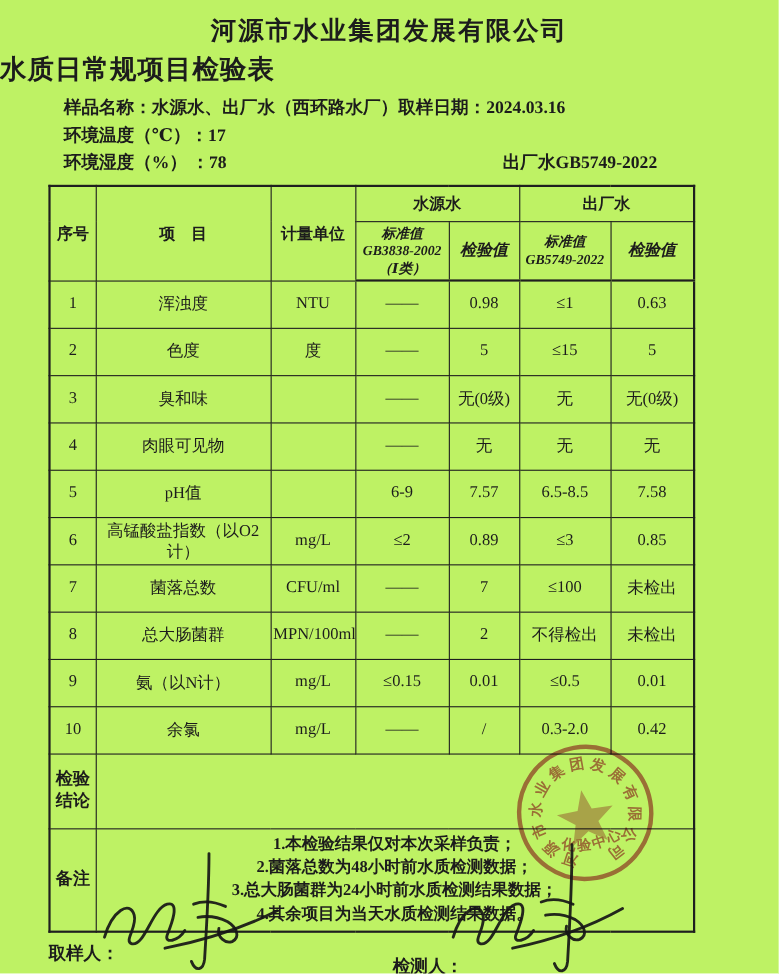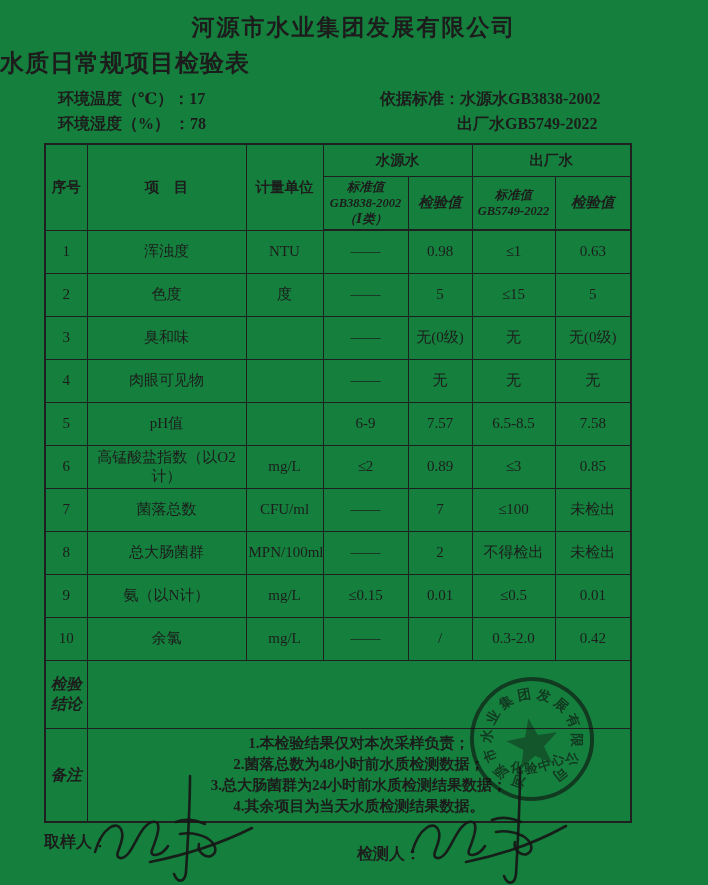--- a/index.html
+++ b/index.html
@@ -1,21 +1,21 @@
 <!DOCTYPE html>
 <html><head>
 <meta charset="utf-8">
 <style>
   html,body{margin:0;padding:0;}
   body{
     width:708px;height:885px;background:#ffffff;position:relative;overflow:hidden;
     font-family:"Liberation Serif","DejaVu Serif",serif;color:#1c1c1c;
     -webkit-font-smoothing:antialiased;
   }
-  .page{position:relative;width:708px;height:885px;background:#15803d;}
+  .page{position:relative;width:708px;height:885px;background:#bef264;}
   .title{
     text-align:center;padding-top:12px;font-size:23px;font-weight:bold;letter-spacing:2px;
   }
   .subtitle{
     text-align:left;margin-top:4px;font-size:24px;font-weight:700;letter-spacing:1px;
   }
   .info{position:relative;margin:7px 0 0 58px;font-size:16px;font-weight:bold;line-height:25px;width:620px;}
   .info-line{position:relative;height:25px;white-space:nowrap;}
   .abs-380{position:absolute;left:322px;top:0;}
   .abs-457{position:absolute;left:399px;top:0;text-align:right;}
@@ -29,43 +29,45 @@
   }
   tr.h1{height:32px;}
   tr.h1 td, tr.h2 td{font-weight:bold;font-size:14.5px;}
   tr.h2{height:54px;font-style:italic;}
   tr.h2 td{border-bottom:2.5px solid #1f1f1f;}
   tr.h2 td.pre{font-size:12.5px;line-height:16px;}
   .pre{white-space:pre-line;}
   tr.data-row{height:43px;}
   td.item-cell{text-align:left;padding-left:6px;}
   tr.conclusion-row{height:68px;}
-  tr.conclusion-row td.label, tr.remarks-row td.label{font-weight:bold;font-size:15.5px;line-height:20px;font-style:italic;}
+  tr.conclusion-row td.label, tr.remarks-row td.label{font-weight:bold;font-size:15.5px;line-height:20px;}
   tr.remarks-row{height:94px;}
   td.remarks{
     text-align:left;font-weight:bold;font-size:14.5px;line-height:21px;
     padding-left:4px;white-space:pre-line;
   }
   .footer{position:relative;margin:9px 0 0 44px;font-size:16px;font-weight:bold;height:44px;}
   .inspector{position:absolute;left:313px;top:12px;}
   svg.overlay{position:absolute;left:0;top:0;width:708px;height:885px;pointer-events:none;}
   .ink{stroke:#161616;stroke-width:2.6;fill:none;stroke-linecap:round;stroke-linejoin:round;opacity:.92;}
 </style>
 </head>
 <body>
 
 <div class="page">
 
   <div class="title">河源市水业集团发展有限公司</div>
   <div class="subtitle">水质日常规项目检验表</div>
 
   <div class="info">
     <div class="info-line">
+      <span>样品名称：</span><span>水源水、出厂水（西环路水厂）</span><span>取样日期：</span><span>2024.03.16</span>
+    </div>
+    <div class="info-line">
       <span>环境温度（℃）：</span><span>17</span>
-      <span class="abs-380"><span>依据标准：</span><span>水源水GB3838-2002</span></span>
     </div>
     <div class="info-line">
       <span>环境湿度（%） ：</span><span>78</span>
       <span class="abs-457">出厂水GB5749-2022</span>
     </div>
   </div>
 
   <table class="report">
     <colgroup>
       <col style="width:42px">

